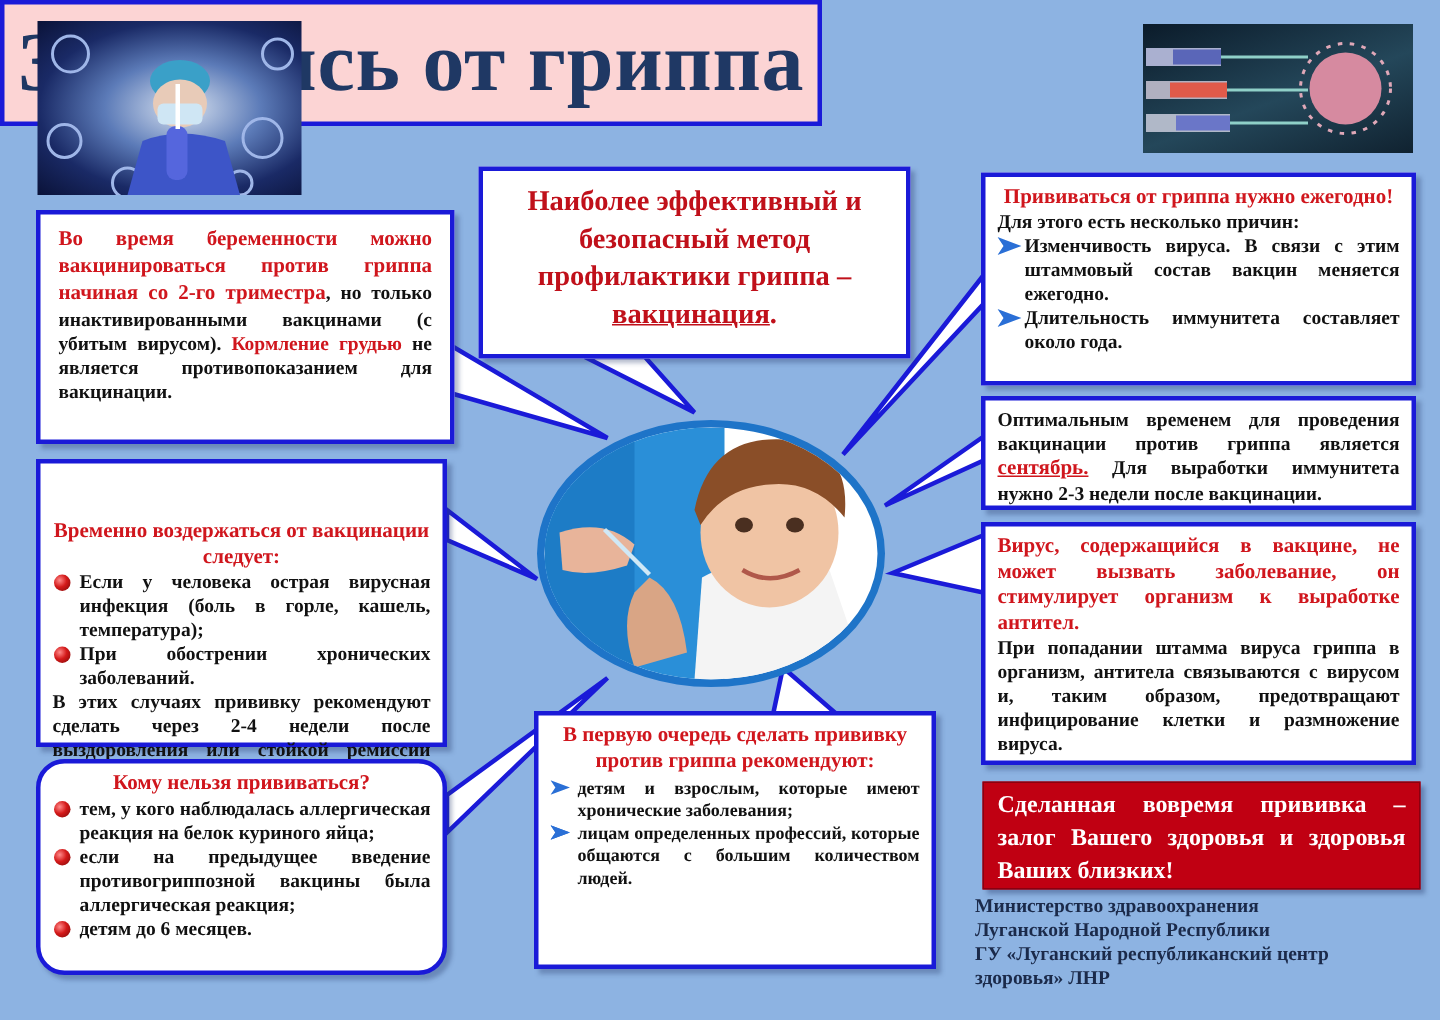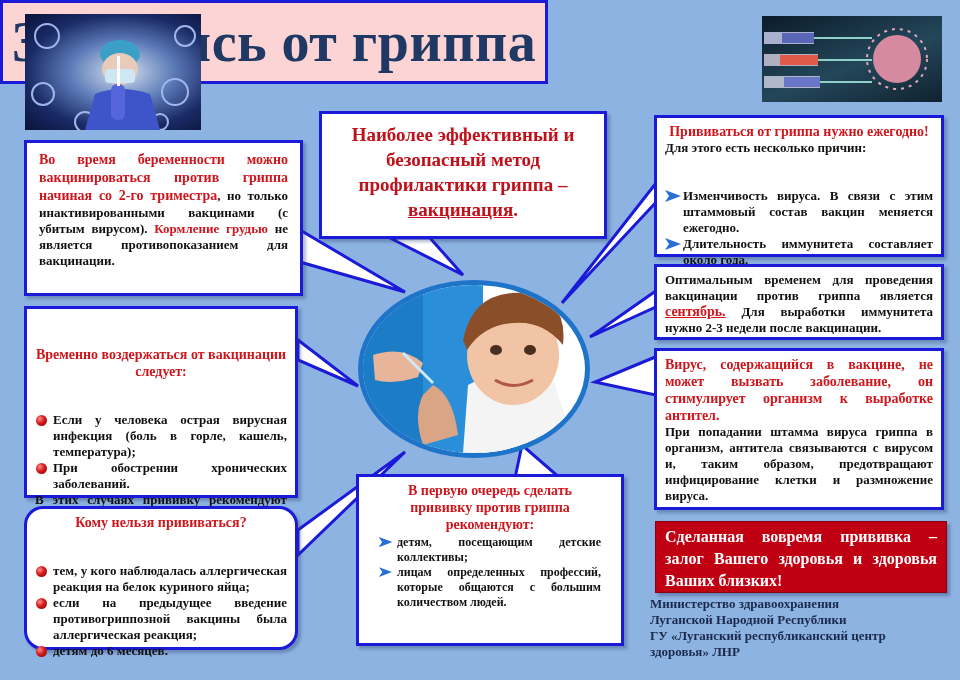--- a/index.html
+++ b/index.html
@@ -28,21 +28,21 @@
     font-size: 56px; font-weight: bold; color: #1f3864;
     letter-spacing: 0.5px;
   }
   .photo {
     position: absolute; overflow: hidden;
   }
   .red { color: #d0161d; }
   .just { text-align: justify; }
   .center { text-align: center; }
   .txt { font-size: 13px; line-height: 16px; }
-  ul.bul { list-style: none; margin-top: 32px; }
+  ul.bul { list-style: none; }
   ul.bul li { position: relative; padding-left: 18px; }
   .dot {
     position: absolute; left: 1px; top: 3px; width: 11px; height: 11px; border-radius: 50%;
     background: radial-gradient(circle at 35% 35%, #ff8a8a 0%, #d41a1a 45%, #7a0606 100%);
   }
   .arrow {
     position: absolute; left: 0; top: 2px; width: 16px; height: 12px;
   }
   .callout-bottom-banner {
     position: absolute; left: 655px; top: 521px; width: 292px; height: 72px;
@@ -170,33 +170,33 @@
 
 <div class="box txt" style="left:24px;top:506px;width:274px;height:144px;padding:5px 8px;border-radius:19px;">
   <div class="red center" style="font-size:14px;line-height:17px;">Кому нельзя прививаться?</div>
   <ul class="bul just">
     <li><span class="dot"></span><span>тем, у кого наблюдалась аллергическая реакция на белок куриного яйца;</span></li>
     <li><span class="dot"></span><span>если на предыдущее введение противогриппозной вакцины была аллергическая реакция;</span></li>
     <li><span class="dot"></span><span>детям до 6 месяцев.</span></li>
   </ul>
 </div>
 
-<div class="box" style="left:356px;top:474px;width:268px;height:172px;padding:5px 20px;font-size:12px;line-height:15px;">
+<div class="box" style="left:356px;top:474px;width:268px;height:172px;padding:5px 8px;font-size:12px;line-height:15px;">
   <div class="red center" style="font-size:14px;line-height:17px;">В первую очередь сделать прививку против гриппа рекомендуют:</div>
   <ul class="bul just" style="margin-top:2px;">
     <li>
       <svg class="arrow" viewBox="0 0 16 12" style="width:13px;height:10px;">
           <polygon points="0,0 16,6 0,12 4,6" fill="#2a6fd6"></polygon>
         </svg>
+      <span>детям и взрослым, которые имеют хронические заболевания;</span>
     </li>
     <li>
       <svg class="arrow" viewBox="0 0 16 12" style="width:13px;height:10px;">
           <polygon points="0,0 16,6 0,12 4,6" fill="#2a6fd6"></polygon>
         </svg>
-      <span>детям, посещающим детские коллективы;</span>
     </li>
     <li>
       <svg class="arrow" viewBox="0 0 16 12" style="width:13px;height:10px;">
           <polygon points="0,0 16,6 0,12 4,6" fill="#2a6fd6"></polygon>
         </svg>
       <span>лицам определенных профессий, которые общаются с большим количеством людей.</span>
     </li>
   </ul>
 </div>
 

